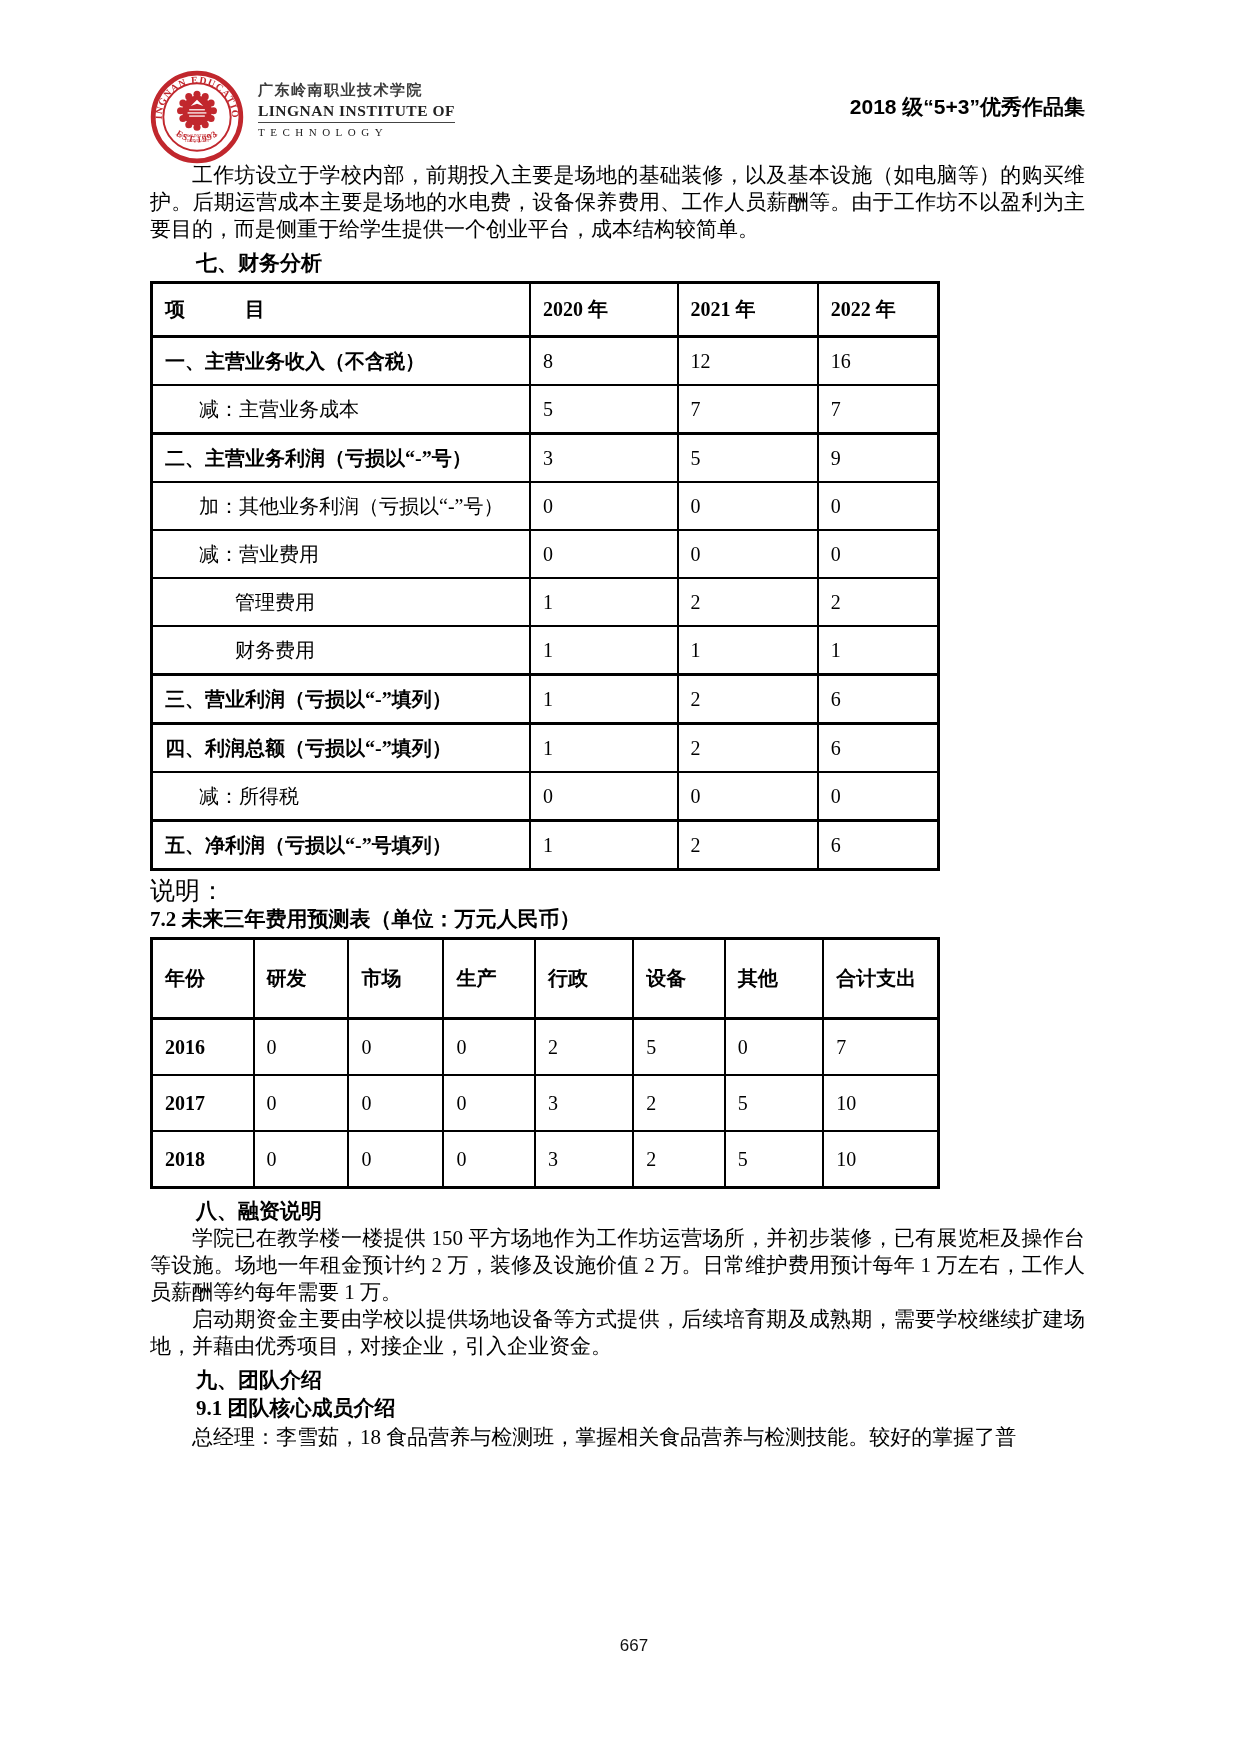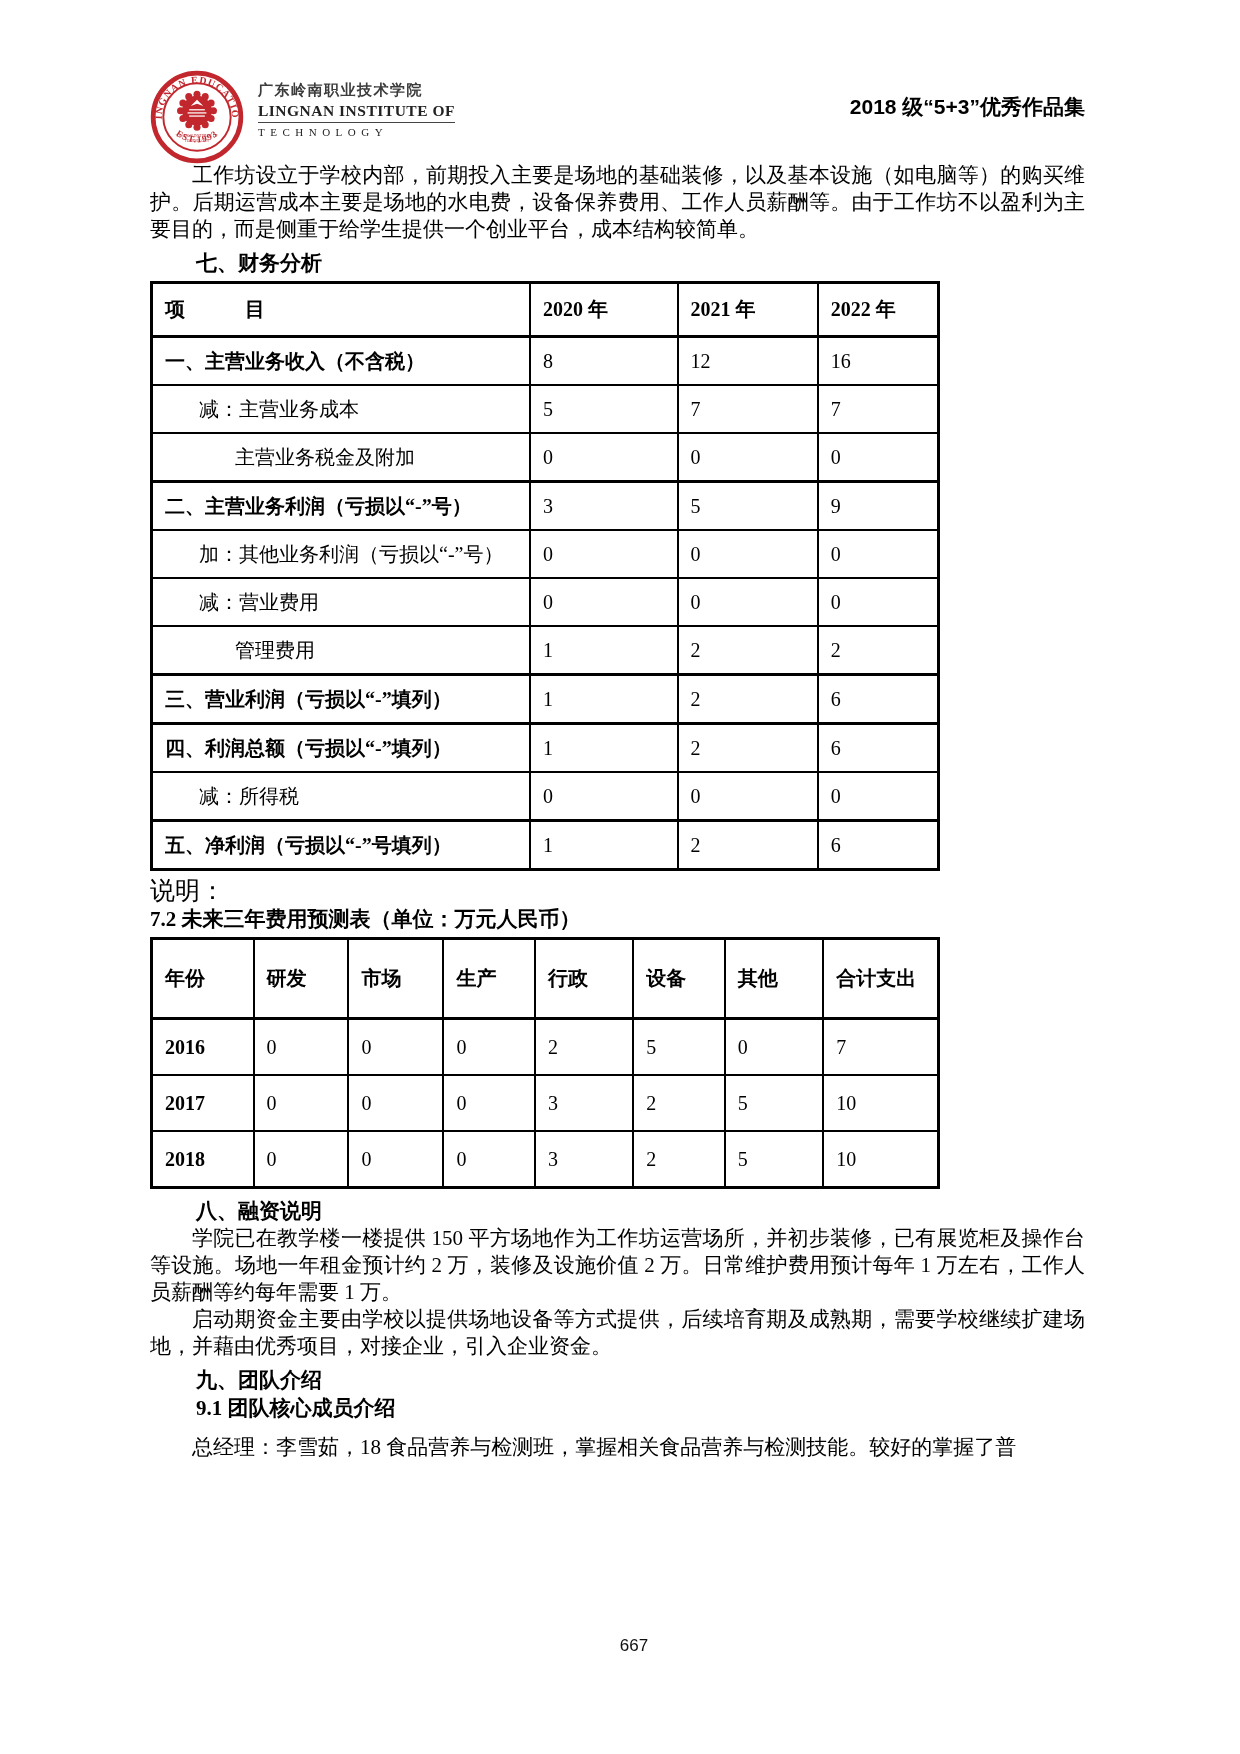--- a/index.html
+++ b/index.html
@@ -152,26 +152,20 @@
           <td>8</td>
           <td>12</td>
           <td>16</td>
         </tr>
         <tr>
           <td class="label indent1">减：主营业务成本</td>
           <td>5</td>
           <td>7</td>
           <td>7</td>
         </tr>
-        <tr>
-          <td class="label indent2">主营业务税金及附加</td>
-          <td>0</td>
-          <td>0</td>
-          <td>0</td>
-        </tr>
         <tr class="section-row">
           <td class="label indent0 bold">二、主营业务利润（亏损以“-”号）</td>
           <td>3</td>
           <td>5</td>
           <td>9</td>
         </tr>
         <tr>
           <td class="label indent1">加：其他业务利润（亏损以“-”号）</td>
           <td>0</td>
           <td>0</td>
@@ -181,20 +175,26 @@
           <td class="label indent1">减：营业费用</td>
           <td>0</td>
           <td>0</td>
           <td>0</td>
         </tr>
         <tr>
           <td class="label indent2">管理费用</td>
           <td>1</td>
           <td>2</td>
           <td>2</td>
+        </tr>
+        <tr>
+          <td class="label indent2">财务费用</td>
+          <td>1</td>
+          <td>1</td>
+          <td>1</td>
         </tr>
         <tr class="section-row">
           <td class="label indent0 bold">三、营业利润（亏损以“-”填列）</td>
           <td>1</td>
           <td>2</td>
           <td>6</td>
         </tr>
         <tr class="section-row">
           <td class="label indent0 bold">四、利润总额（亏损以“-”填列）</td>
           <td>1</td>
@@ -266,16 +266,16 @@
         </tr>
       </tbody>
   </table>
 
   <div class="sec-heading" style="margin-top:8px;">八、融资说明</div>
   <p class="body-para" style="margin-top:0;">学院已在教学楼一楼提供 150 平方场地作为工作坊运营场所，并初步装修，已有展览柜及操作台等设施。场地一年租金预计约 2 万，装修及设施价值 2 万。日常维护费用预计每年 1 万左右，工作人员薪酬等约每年需要 1 万。</p>
   <p class="body-para" style="margin-top:0;">启动期资金主要由学校以提供场地设备等方式提供，后续培育期及成熟期，需要学校继续扩建场地，并藉由优秀项目，对接企业，引入企业资金。</p>
 
   <div class="sec-heading">九、团队介绍</div>
   <div class="sec-heading tight">9.1 团队核心成员介绍</div>
-  <p class="body-para" style="margin-top:12px;">总经理：李雪茹，18 食品营养与检测班，掌握相关食品营养与检测技能。较好的掌握了普</p>
+  <p class="body-para" style="margin-top:2px;">总经理：李雪茹，18 食品营养与检测班，掌握相关食品营养与检测技能。较好的掌握了普</p>
 
   <div class="footer">667</div>
 </div>
 
 </body></html>

